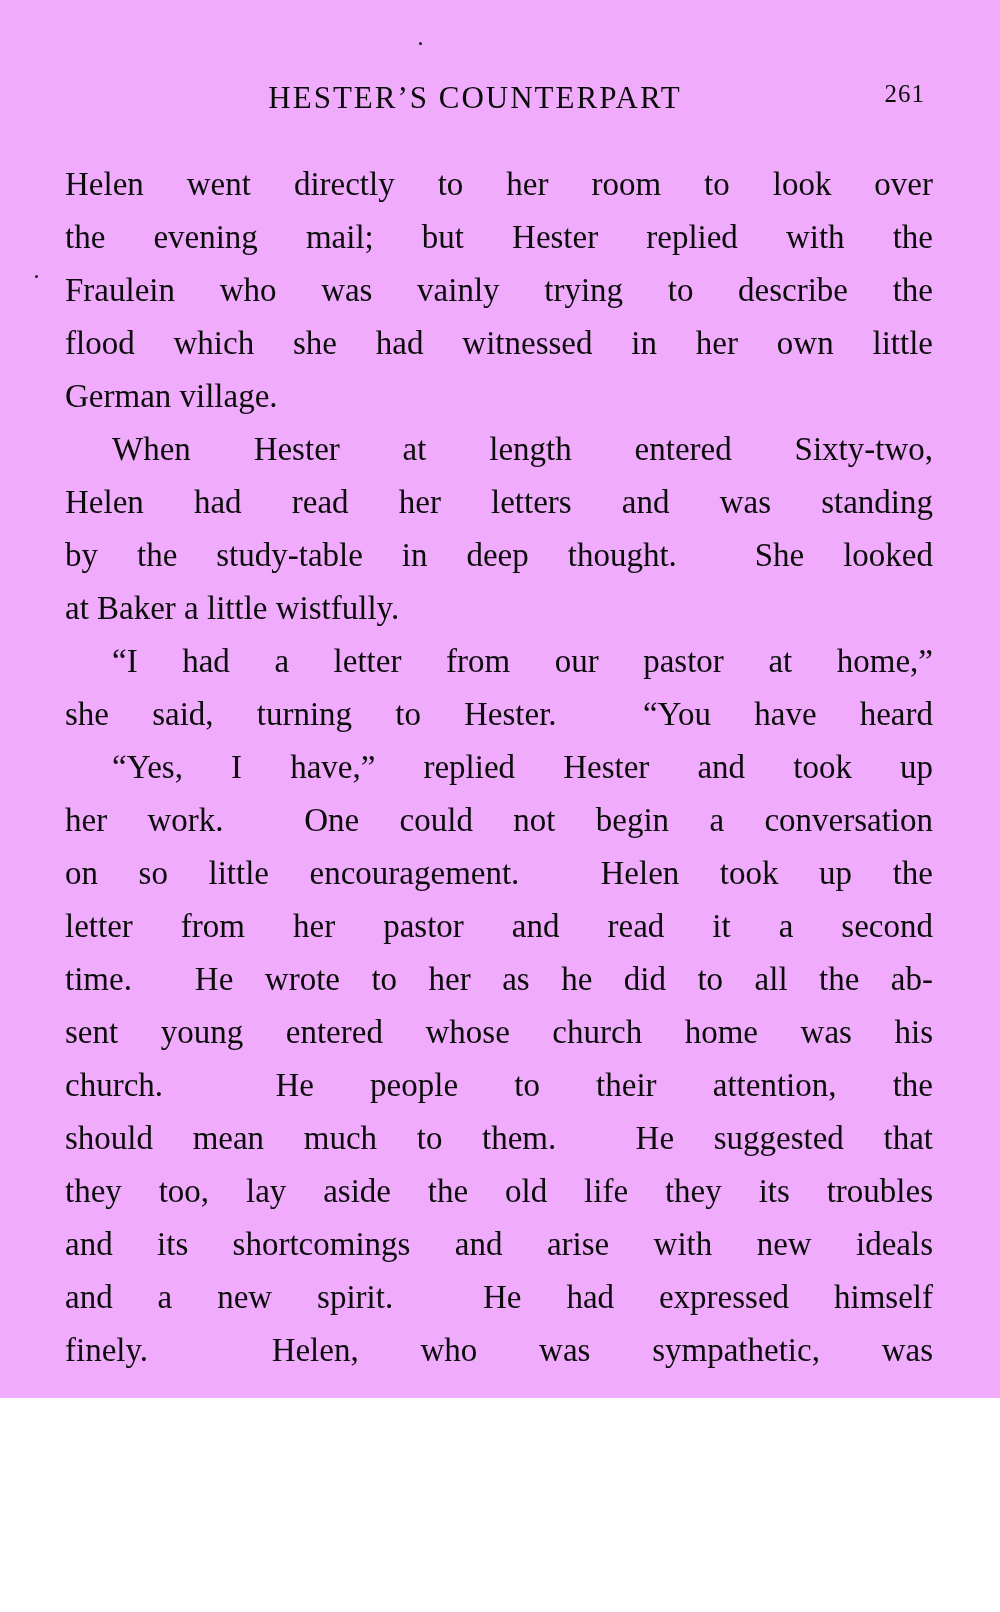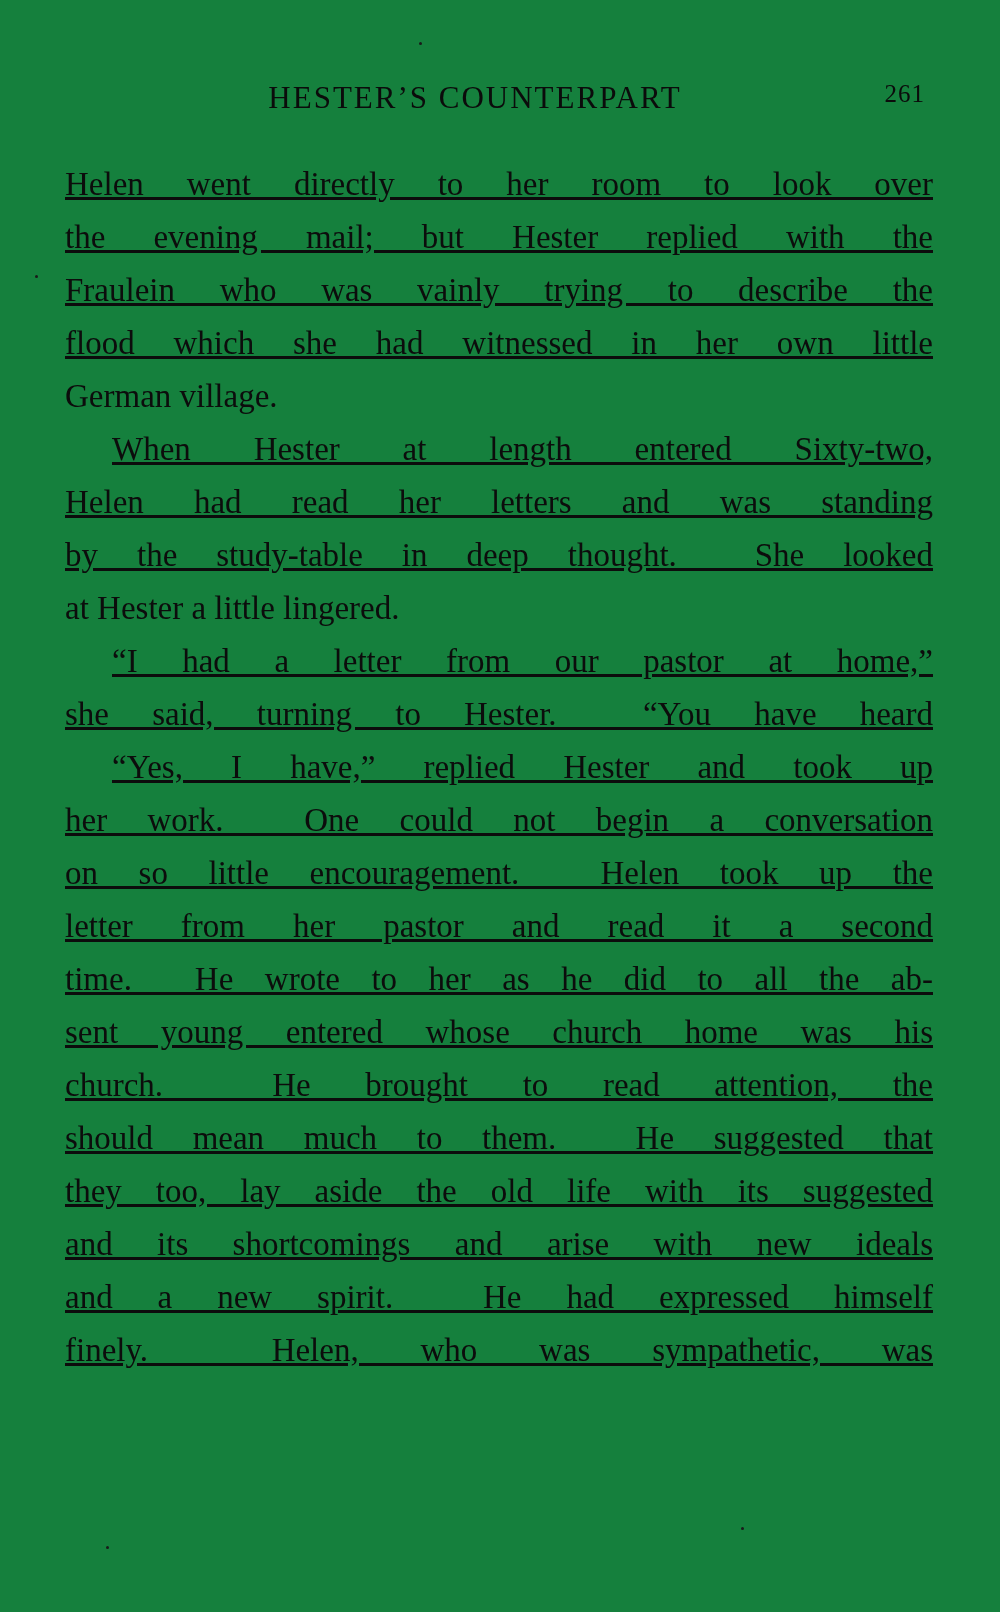--- a/index.html
+++ b/index.html
@@ -5,22 +5,22 @@
   html, body { margin: 0; padding: 0; }
   body {
     width: 1000px;
     height: 1612px;
     background: #ffffff;
     font-family: "Liberation Serif", "DejaVu Serif", serif;
   }
   .page {
     position: relative;
     width: 1000px;
-    height: 1612px;
-    background: #15803d;
+    height: 1398px;
+    background: #f0abfc;
     color: #0d0d0d;
     overflow: hidden;
   }
   .running-head {
     position: absolute;
     left: 65px;
     right: 65px;
     top: 80px;
     height: 42px;
   }
@@ -54,21 +54,20 @@
     height: 53px;
     line-height: 53px;
     font-size: 33px;
     color: #0c0c0c;
     white-space: pre-wrap;
     overflow: visible;
   }
   .line.just {
     text-align: justify;
     text-align-last: justify;
-    text-decoration: underline;
   }
   .line.last {
     text-align: center;
     text-align-last: left;
   }
   .line.indent {
     padding-left: 47px;
   }
   .speck {
     position: absolute;
@@ -89,32 +88,32 @@
 
   <main class="text-block">
       <div class="line just">Helen went directly to her room to look over</div>
       <div class="line just">the evening mail; but Hester replied with the</div>
       <div class="line just">Fraulein who was vainly trying to describe the</div>
       <div class="line just">flood which she had witnessed in her own little</div>
       <div class="line last">German village.</div>
       <div class="line just indent">When Hester at length entered Sixty-two,</div>
       <div class="line just">Helen had read her letters and was standing</div>
       <div class="line just">by the study-table in deep thought.  She looked</div>
-      <div class="line last">at Hester a little lingered.</div>
+      <div class="line last">at Baker a little wistfully.</div>
       <div class="line just indent">“I had a letter from our pastor at home,”</div>
       <div class="line just">she said, turning to Hester.  “You have heard</div>
       <div class="line just indent">“Yes, I have,” replied Hester and took up</div>
       <div class="line just">her work.  One could not begin a conversation</div>
       <div class="line just">on so little encouragement.  Helen took up the</div>
       <div class="line just">letter from her pastor and read it a second</div>
       <div class="line just">time.  He wrote to her as he did to all the ab-</div>
       <div class="line just">sent young entered whose church home was his</div>
-      <div class="line just">church.  He brought to read attention, the</div>
+      <div class="line just">church.  He people to their attention, the</div>
       <div class="line just">should mean much to them.  He suggested that</div>
-      <div class="line just">they too, lay aside the old life with its suggested</div>
+      <div class="line just">they too, lay aside the old life they its troubles</div>
       <div class="line just">and its shortcomings and arise with new ideals</div>
       <div class="line just">and a new spirit.  He had expressed himself</div>
       <div class="line just">finely.  Helen, who was sympathetic, was</div>
     </main>
 <div class="speck" style="left: 419px; top: 42px;"></div>
     <div class="speck" style="left: 35px; top: 275px;"></div>
     <div class="speck" style="left: 106px; top: 1546px;"></div>
     <div class="speck" style="left: 741px; top: 1527px;"></div>
   </div>
 

